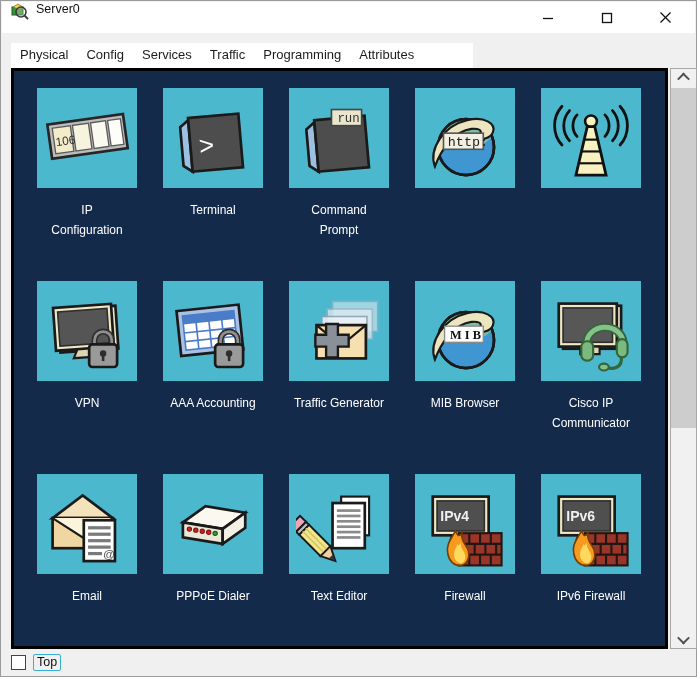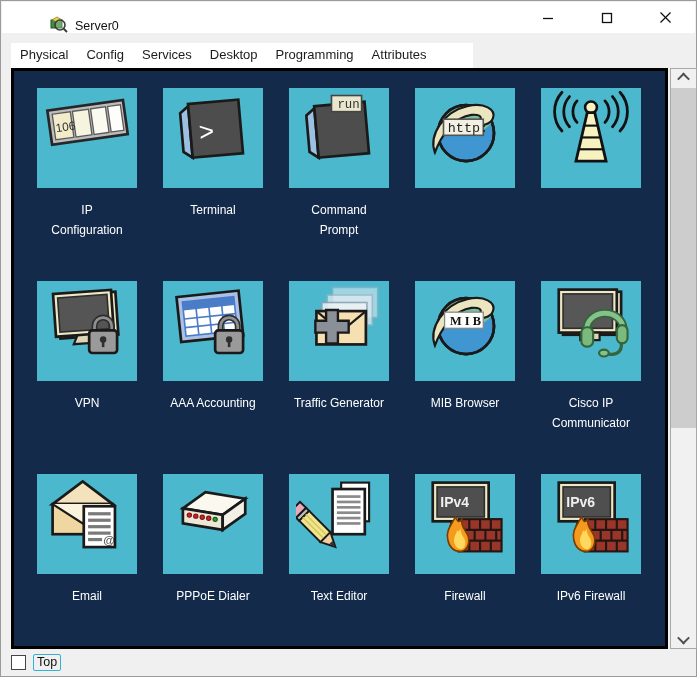--- a/index.html
+++ b/index.html
@@ -2,38 +2,38 @@
 <html><head>
 <meta charset="utf-8">
 <style>
   html,body{margin:0;padding:0;}
   body{width:697px;height:677px;position:relative;background:#e4e4e4;
        font-family:"Liberation Sans","DejaVu Sans",sans-serif;overflow:hidden;}
   .window{position:absolute;inset:0;box-sizing:border-box;border:1px solid #9b9b9b;background:#f0f0f0;}
 
   
   .titlebar{position:absolute;left:1px;top:1px;right:1px;height:31px;background:#ffffff;
-            display:flex;align-items:flex-end;padding-left:39px;}
+            display:flex;align-items:flex-start;}
   .app-icon{margin-left:9px;width:18px;height:18px;flex:0 0 auto;}
   .title-text{margin-left:7px;font-size:12.5px;color:#101010;}
   .win-controls{margin-left:auto;display:flex;height:100%;}
   .win-btn{width:59px;height:100%;display:flex;align-items:center;justify-content:center;background:transparent;border:0;cursor:pointer;}
 
   
   .tabbar{position:absolute;left:10px;top:42px;width:462px;height:25px;background:#ffffff;
           display:flex;box-sizing:border-box;}
   .tab{font-size:13px;color:#1c1c1c;padding:4px 9px 0 9px;height:33px;box-sizing:border-box;cursor:pointer;}
   .tab.active{border-bottom:5px solid #1b3053;font-weight:normal;}
 
   
   .content{position:absolute;left:10px;top:67px;width:657px;height:581px;box-sizing:border-box;
            border:3px solid #000;background:#132a4b;padding:17px 0 0 23px;overflow:hidden;}
   .grid{display:grid;grid-template-columns:repeat(5,100px);column-gap:26px;grid-auto-rows:193px;}
   .cell{width:100px;display:flex;flex-direction:column;align-items:center;cursor:pointer;}
-  .tile{width:100px;height:100px;background:#4cb8ce;display:flex;align-items:flex-start;justify-content:center;}
+  .tile{width:100px;height:100px;background:#4cb8ce;display:flex;align-items:flex-end;justify-content:center;}
   .tile svg{width:86px;height:86px;}
   .applabel{margin-top:12px;width:134px;text-align:center;font-size:12px;line-height:20px;
             color:#ffffff;white-space:pre-line;}
 
   
   .scrollbar{position:absolute;left:669px;top:67px;width:27px;height:581px;box-sizing:border-box;
              border:1px solid #a8a8a8;background:#f1f1f1;}
   .sb-btn{position:absolute;left:0;right:0;height:17px;display:flex;align-items:center;justify-content:center;cursor:pointer;}
   .sb-btn.up{top:0;}
   .sb-btn.down{bottom:0;}
@@ -83,21 +83,21 @@
           <line x1="11.5" y1="1.5" x2="1.5" y2="11.5" stroke="#111" stroke-width="1.3"></line>
         </svg>
       </button>
     </div>
   </div>
 
   <div class="tabbar">
     <div class="tab">Physical</div>
     <div class="tab">Config</div>
     <div class="tab">Services</div>
-    <div class="tab active">Desktop</div>
+    <div class="tab active">Traffic</div>
     <div class="tab">Programming</div>
     <div class="tab">Attributes</div>
   </div>
 
   <div class="content">
     <div class="grid">
 
       <div class="cell">
         <div class="tile">
           <svg viewBox="0 0 80 80">

